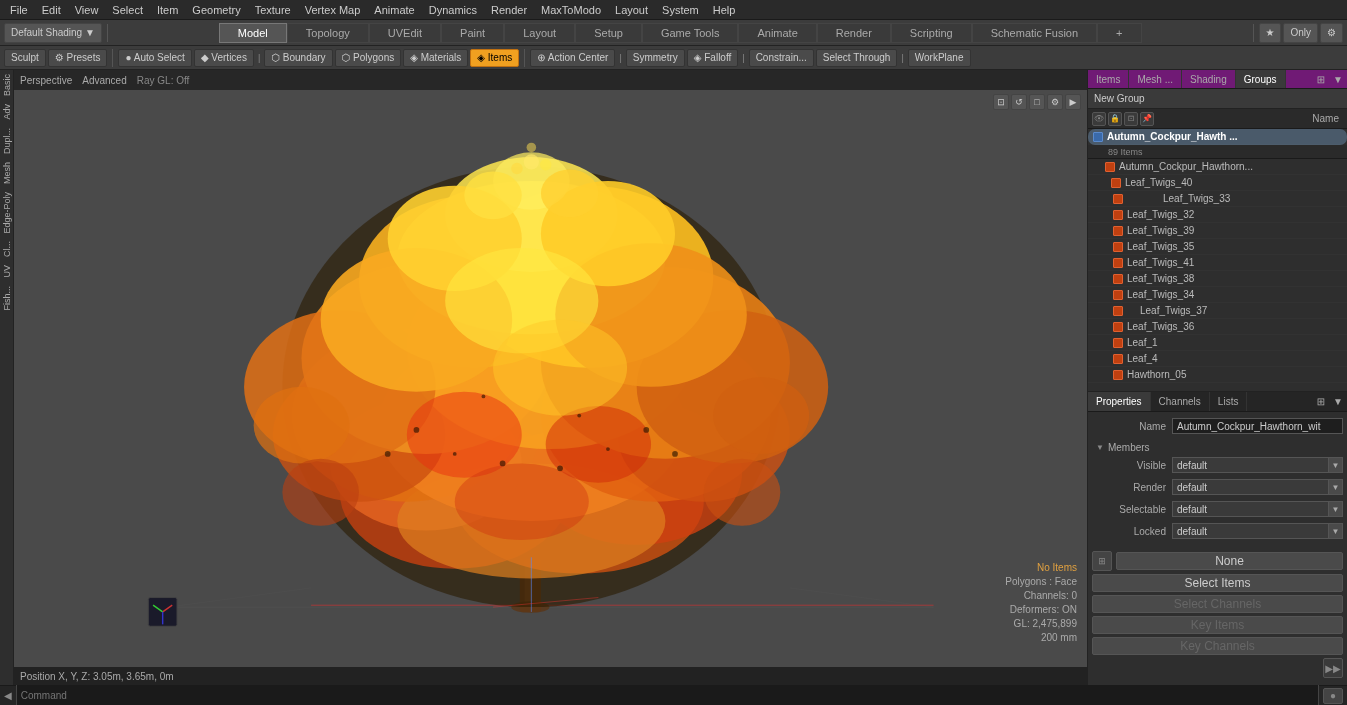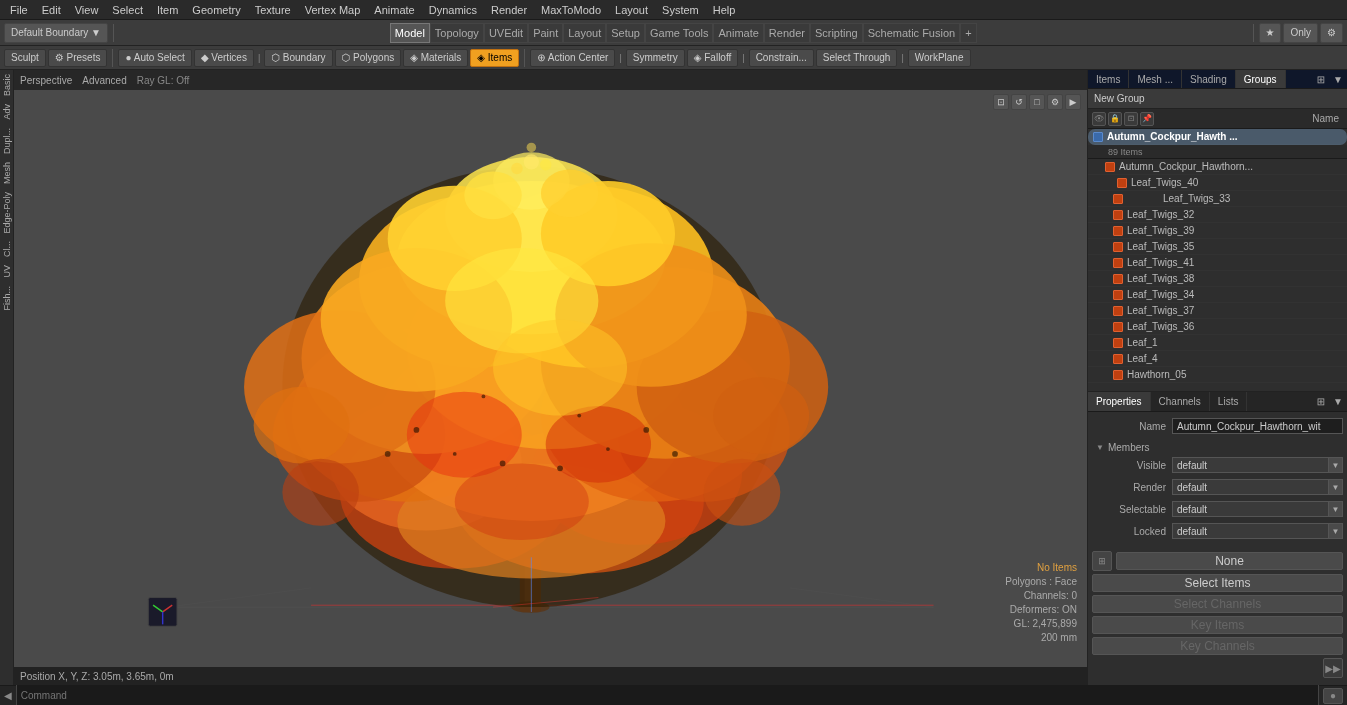--- a/index.html
+++ b/index.html
@@ -57,21 +57,21 @@
 
     
     #mode-tabs {
       display: flex;
       align-items: center;
       gap: 0;
       flex: 1;
       justify-content: center;
     }
     .mode-tab {
-      padding: 2px 4px;
+      padding: 2px 18px;
       background: #3a3a3a;
       border: 1px solid #444;
       color: #aaa;
       font-size: 11px;
       cursor: pointer;
       height: 20px;
       display: flex;
       align-items: center;
     }
     .mode-tab.active { background: #555; color: #fff; border-color: #777; }
@@ -218,21 +218,21 @@
       background: #2e2e2e;
       border-left: 1px solid #222;
       display: flex;
       flex-direction: column;
       position: relative;
     }
 
     
     #right-tabs {
       height: 20px;
-      background: #0f172a;
+      background: #701a75;
       display: flex;
       align-items: center;
       border-bottom: 1px solid #1a1a1a;
     }
     .right-tab {
       padding: 2px 8px;
       font-size: 10px;
       color: #aaa;
       cursor: pointer;
       height: 100%;
@@ -514,21 +514,21 @@
   <span class="menu-item">Animate</span>
   <span class="menu-item">Dynamics</span>
   <span class="menu-item">Render</span>
   <span class="menu-item">MaxToModo</span>
   <span class="menu-item">Layout</span>
   <span class="menu-item">System</span>
   <span class="menu-item">Help</span>
 </div>
 
 <div id="toolbar-row">
-  <div class="toolbar-btn">Default Boundary ▼</div>
+  <div class="toolbar-btn">Default Shading ▼</div>
   <div class="toolbar-separator"></div>
   <div id="mode-tabs">
     <div class="mode-tab active">Model</div>
     <div class="mode-tab">Topology</div>
     <div class="mode-tab">UVEdit</div>
     <div class="mode-tab">Paint</div>
     <div class="mode-tab">Layout</div>
     <div class="mode-tab">Setup</div>
     <div class="mode-tab">Game Tools</div>
     <div class="mode-tab">Animate</div>
@@ -734,21 +734,21 @@
         <div style="height:14px;background:#2a2a2a;display:flex;align-items:center;padding-left:20px;font-size:9px;color:#888;border-bottom:1px solid #1a1a1a;">
           <span>89 Items</span>
         </div>
 
         <div class="tree-item" style="padding-left:16px;">
           <div class="tree-item-icon">
               <div class="icon-box orange"></div>
             </div>
           <span>Autumn_Cockpur_Hawthorn...</span>
         </div>
-        <div class="tree-item" style="padding-left:28px;">
+        <div class="tree-item" style="padding-left:22px;">
           <div class="tree-item-icon">
               <div class="icon-box orange"></div>
             </div>
           <span>Leaf_Twigs_40</span>
         </div>
         <div class="tree-item" style="padding-left:24px;gap:36px;">
           <div class="tree-item-icon">
               <div class="icon-box orange"></div>
             </div>
           <span>Leaf_Twigs_33</span>
@@ -782,21 +782,21 @@
               <div class="icon-box orange"></div>
             </div>
           <span>Leaf_Twigs_38</span>
         </div>
         <div class="tree-item" style="padding-left:24px;">
           <div class="tree-item-icon">
               <div class="icon-box orange"></div>
             </div>
           <span>Leaf_Twigs_34</span>
         </div>
-        <div class="tree-item" style="padding-left:24px;">
+        <div class="tree-item" style="padding-left:24px;gap:13px;">
           <div class="tree-item-icon">
               <div class="icon-box orange"></div>
             </div>
           <span>Leaf_Twigs_37</span>
         </div>
         <div class="tree-item" style="padding-left:24px;">
           <div class="tree-item-icon">
               <div class="icon-box orange"></div>
             </div>
           <span>Leaf_Twigs_36</span>

